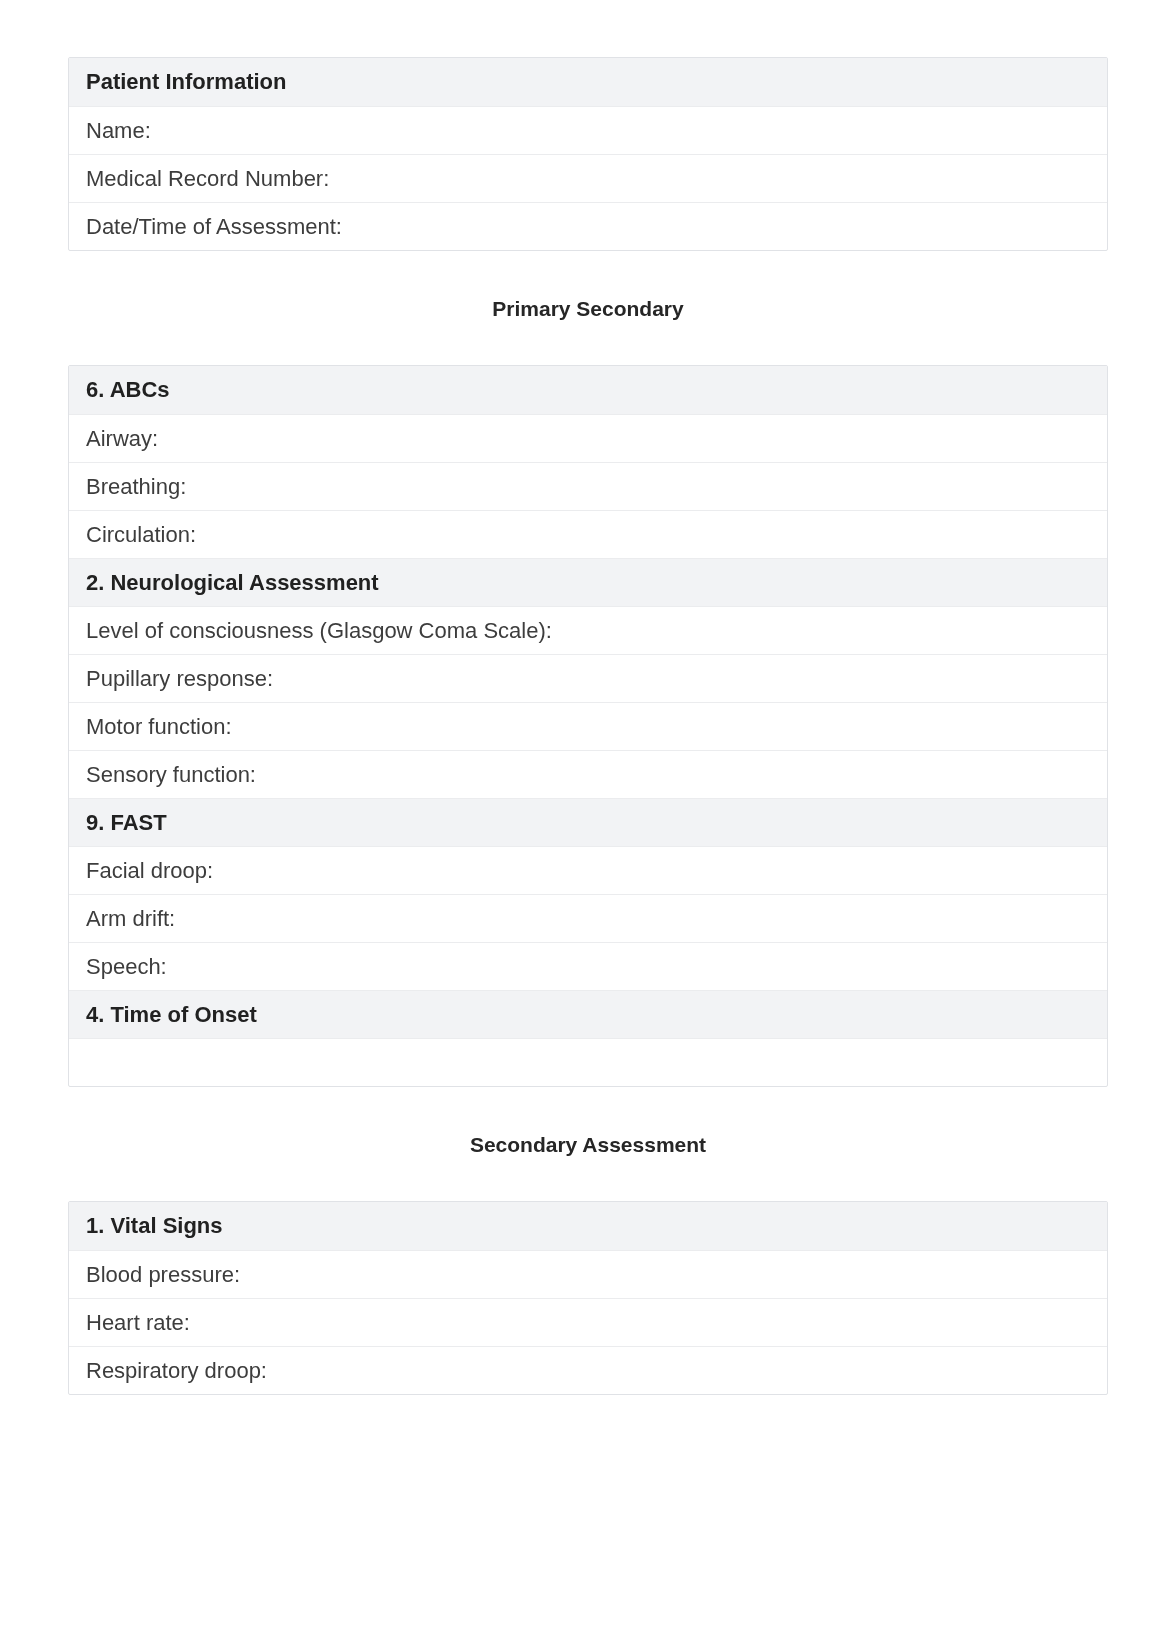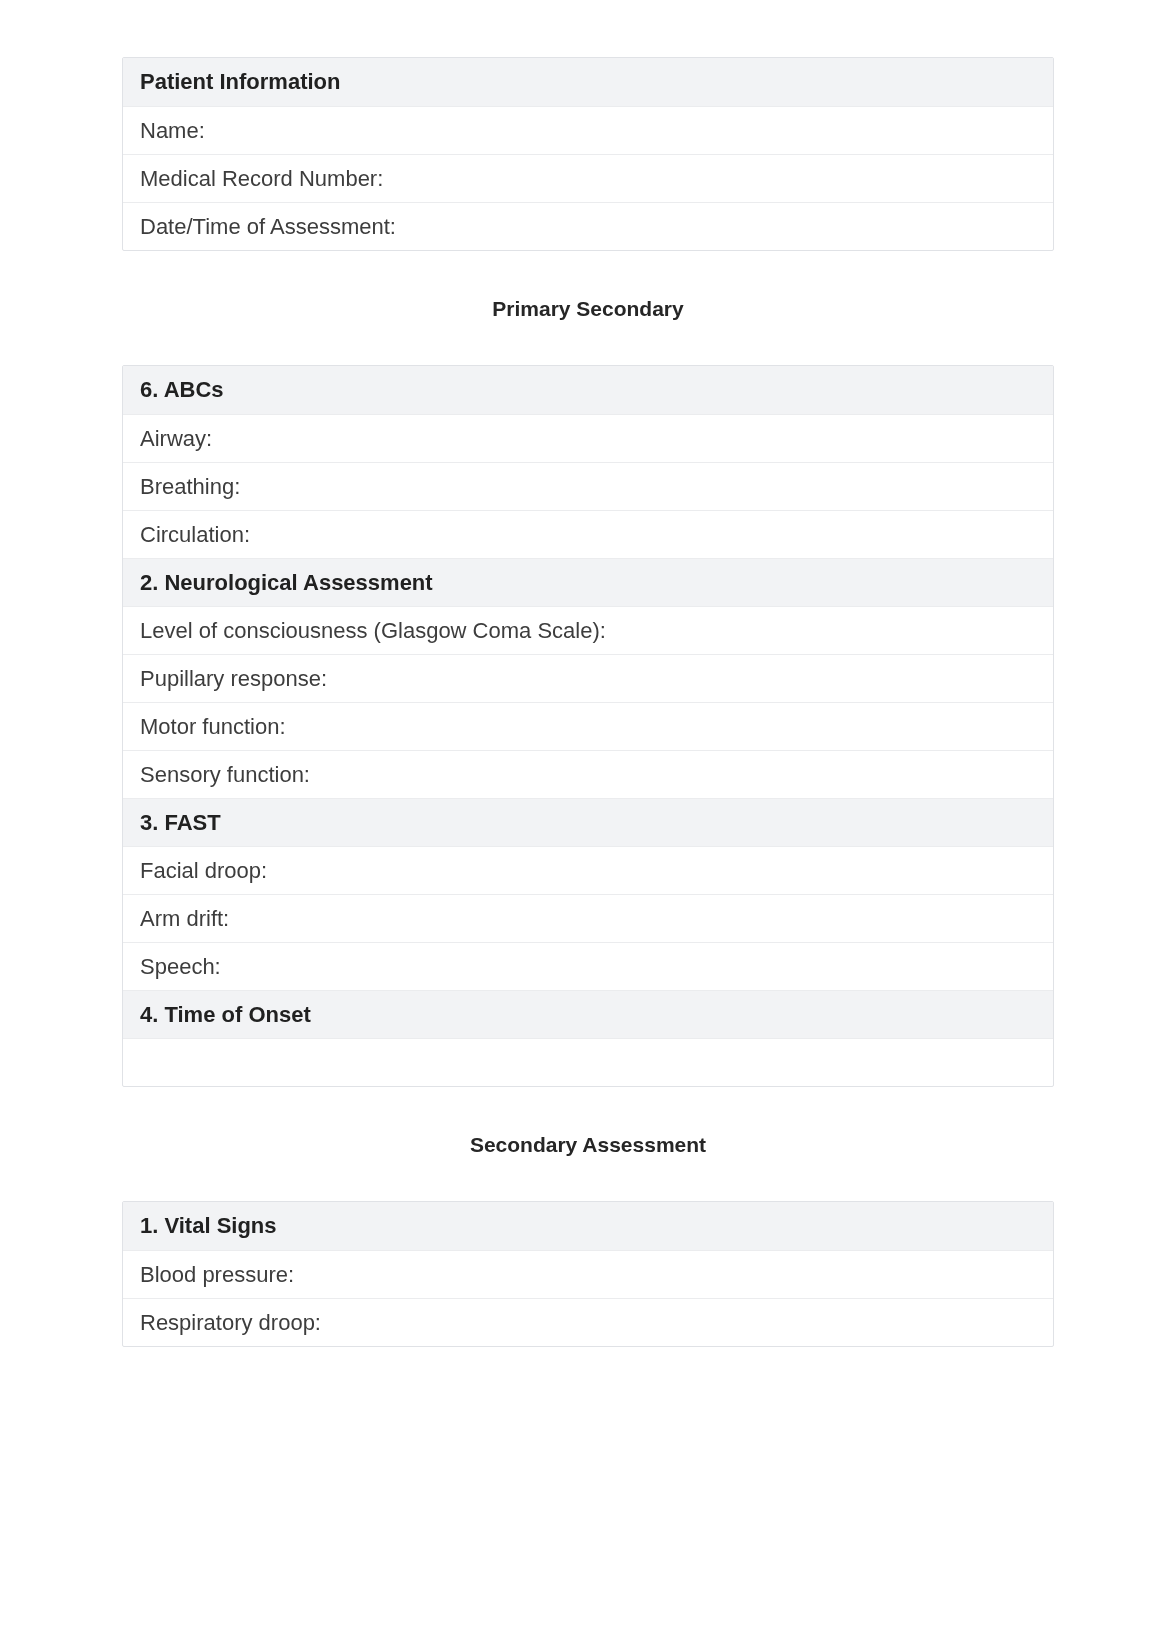--- a/index.html
+++ b/index.html
@@ -31,21 +31,21 @@
   }
   .section-heading{
     margin:46px 0 44px 0;
     text-align:center;
     font-size:21px;
     line-height:24px;
     font-weight:bold;
     color:#262626;
   }
   .table{
-    width:932px;
+    width:1040px;
     margin:0 auto;
     border:1px solid var(--outer_border);
     border-radius:2px;
     background:#ffffff;
   }
   .table.first{margin-top:57px;}
   .row{
     height:48px;
     display:flex;
     align-items:center;
@@ -115,21 +115,21 @@
         </div>
         <div class="row field-row">
           <span class="field-label">Motor function:</span>
           <span class="field-fill"></span>
         </div>
         <div class="row field-row">
           <span class="field-label">Sensory function:</span>
           <span class="field-fill"></span>
         </div>
         <div class="row header-row">
-          <span class="header-label">3. FAST</span>
+          <span class="header-label">9. FAST</span>
         </div>
         <div class="row field-row">
           <span class="field-label">Facial droop:</span>
           <span class="field-fill"></span>
         </div>
         <div class="row field-row">
           <span class="field-label">Arm drift:</span>
           <span class="field-fill"></span>
         </div>
         <div class="row field-row">
@@ -147,18 +147,22 @@
       <h2 class="section-heading">Secondary Assessment</h2>
       <div class="table">
         <div class="row header-row">
           <span class="header-label">1. Vital Signs</span>
         </div>
         <div class="row field-row">
           <span class="field-label">Blood pressure:</span>
           <span class="field-fill"></span>
         </div>
         <div class="row field-row">
+          <span class="field-label">Heart rate:</span>
+          <span class="field-fill"></span>
+        </div>
+        <div class="row field-row">
           <span class="field-label">Respiratory droop:</span>
           <span class="field-fill"></span>
         </div>
       </div>
     </div>
 </div>
 
 </body></html>

